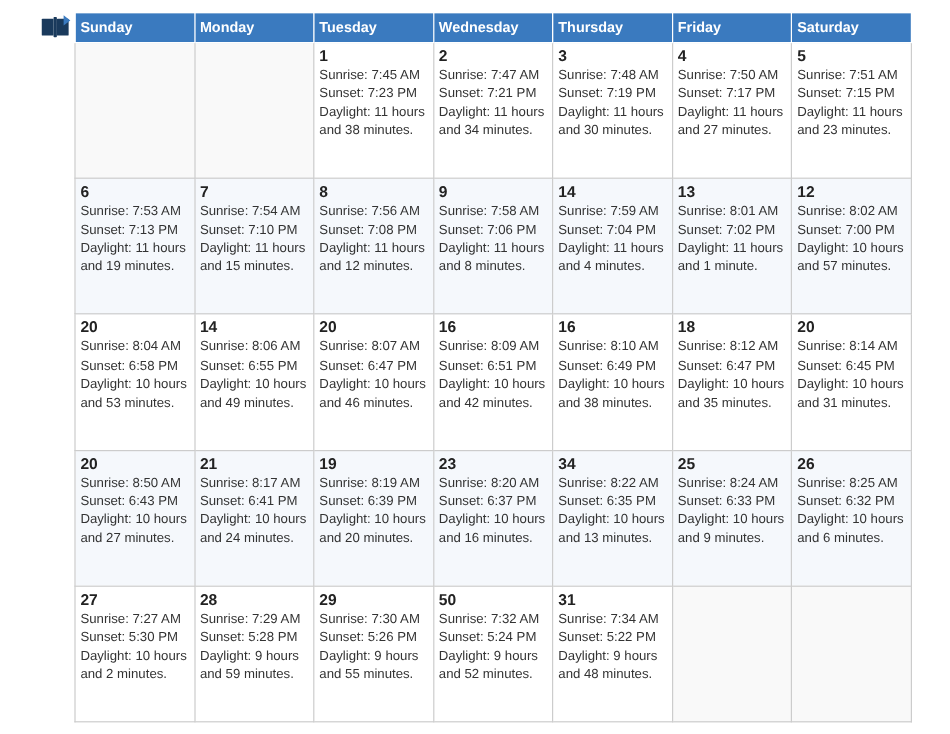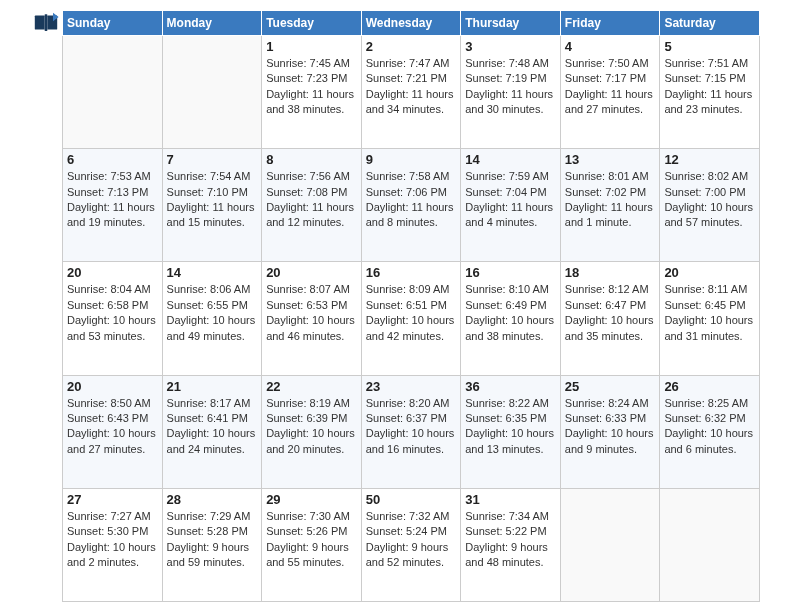--- a/index.html
+++ b/index.html
@@ -220,21 +220,21 @@
           </td>
           <td>
             <span class="day-num">14</span>
             <div class="day-info">Sunrise: 8:06 AM
 Sunset: 6:55 PM
 Daylight: 10 hours and 49 minutes.</div>
           </td>
           <td>
             <span class="day-num">20</span>
             <div class="day-info">Sunrise: 8:07 AM
-Sunset: 6:53 PM
+Sunset: 6:47 PM
 Daylight: 10 hours and 46 minutes.</div>
           </td>
           <td>
             <span class="day-num">16</span>
             <div class="day-info">Sunrise: 8:09 AM
 Sunset: 6:51 PM
 Daylight: 10 hours and 42 minutes.</div>
           </td>
           <td>
             <span class="day-num">16</span>
@@ -243,52 +243,52 @@
 Daylight: 10 hours and 38 minutes.</div>
           </td>
           <td>
             <span class="day-num">18</span>
             <div class="day-info">Sunrise: 8:12 AM
 Sunset: 6:47 PM
 Daylight: 10 hours and 35 minutes.</div>
           </td>
           <td>
             <span class="day-num">20</span>
-            <div class="day-info">Sunrise: 8:11 AM
+            <div class="day-info">Sunrise: 8:14 AM
 Sunset: 6:45 PM
 Daylight: 10 hours and 31 minutes.</div>
           </td>
         </tr>
         <tr>
           <td>
             <span class="day-num">20</span>
             <div class="day-info">Sunrise: 8:50 AM
 Sunset: 6:43 PM
 Daylight: 10 hours and 27 minutes.</div>
           </td>
           <td>
             <span class="day-num">21</span>
             <div class="day-info">Sunrise: 8:17 AM
 Sunset: 6:41 PM
 Daylight: 10 hours and 24 minutes.</div>
           </td>
           <td>
-            <span class="day-num">22</span>
+            <span class="day-num">19</span>
             <div class="day-info">Sunrise: 8:19 AM
 Sunset: 6:39 PM
 Daylight: 10 hours and 20 minutes.</div>
           </td>
           <td>
             <span class="day-num">23</span>
             <div class="day-info">Sunrise: 8:20 AM
 Sunset: 6:37 PM
 Daylight: 10 hours and 16 minutes.</div>
           </td>
           <td>
-            <span class="day-num">36</span>
+            <span class="day-num">34</span>
             <div class="day-info">Sunrise: 8:22 AM
 Sunset: 6:35 PM
 Daylight: 10 hours and 13 minutes.</div>
           </td>
           <td>
             <span class="day-num">25</span>
             <div class="day-info">Sunrise: 8:24 AM
 Sunset: 6:33 PM
 Daylight: 10 hours and 9 minutes.</div>
           </td>

